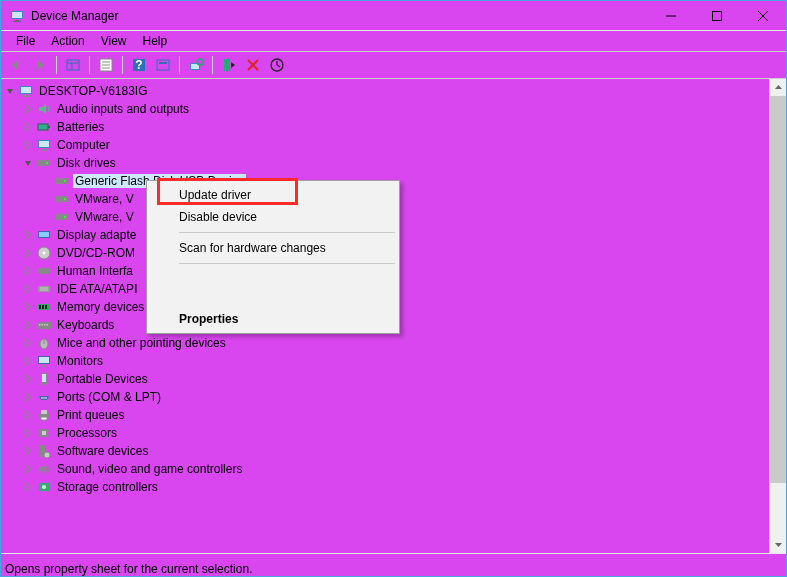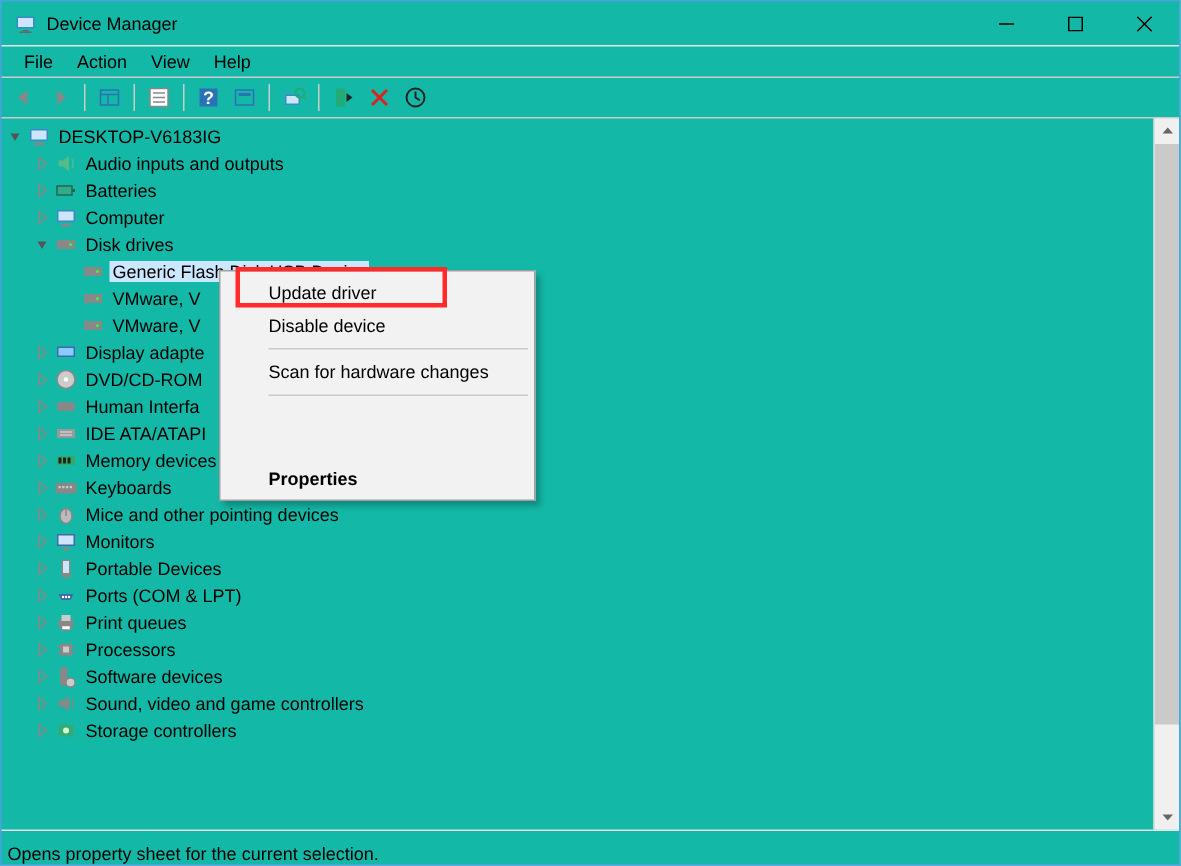--- a/index.html
+++ b/index.html
@@ -1,17 +1,17 @@
 <!DOCTYPE html>
 <html><head>
 <meta charset="utf-8">
 <style>
 * { margin:0; padding:0; box-sizing:border-box; font-family:"Segoe UI",Tahoma,sans-serif; font-size:12px; }
 body { background:#fff; }
-.window { width:787px; height:577px; border:1px solid #4aa3df; background:#14b8a6; display:flex; flex-direction:column; position:relative; }
+.window { width:787px; height:577px; border:1px solid #4aa3df; background:#d946ef; display:flex; flex-direction:column; position:relative; }
 .titlebar { height:30px; display:flex; align-items:center; justify-content:space-between; padding-left:8px; border-bottom:1px solid #e6e6e6; }
 .titlebar-left { display:flex; align-items:center; gap:6px; }
 .title-icon { width:16px; height:16px; }
 .title-text { font-size:12px; }
 .win-controls { display:flex; height:100%; }
 .win-btn { width:46px; height:100%; display:flex; align-items:center; justify-content:center; background:transparent; border:none; cursor:default; }
 .menubar { height:20px; display:flex; align-items:center; padding-left:7px; gap:0; }
 .menubar span { padding:2px 8px; cursor:default; font-size:12px; }
 .toolbar { height:28px; border-top:1px solid #ccc; border-bottom:1px solid #ccc; display:flex; align-items:center; padding:0 4px; gap:2px; }
 .tool-btn { width:22px; height:22px; display:flex; align-items:center; justify-content:center; border:1px solid transparent; cursor:default; }
@@ -527,21 +527,21 @@
                       <circle cx="8" cy="8" r="2" fill="#cfc"></circle>
                     </svg>
                   </span>
               <span class="node-label">Storage controllers</span>
                 </div>
               </li>
           </ul>
         </li>
       </ul>
 
-      <div class="context-menu" style="left:145px; top:101px; width:211px;">
+      <div class="context-menu" style="left:145px; top:101px; width:254px;">
         <div class="ctx-item">Update driver</div>
         <div class="ctx-item">Disable device</div>
         <div class="ctx-sep"></div>
         <div class="ctx-item">Scan for hardware changes</div>
         <div class="ctx-sep"></div>
         <div class="ctx-item bold">Properties</div>
       </div>
 
       <div class="highlight-box" style="left:156px; top:99px; width:141px; height:27px;"></div>
     </div>

